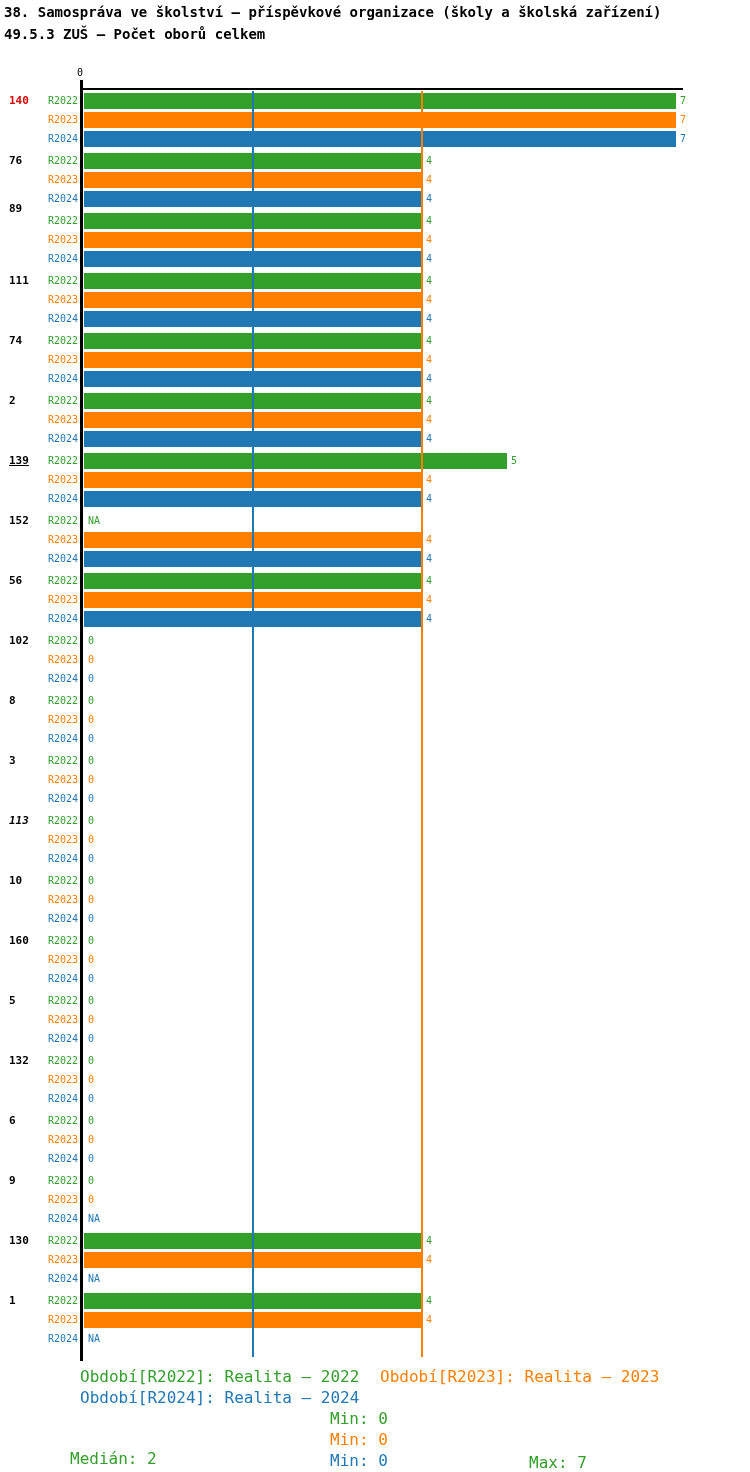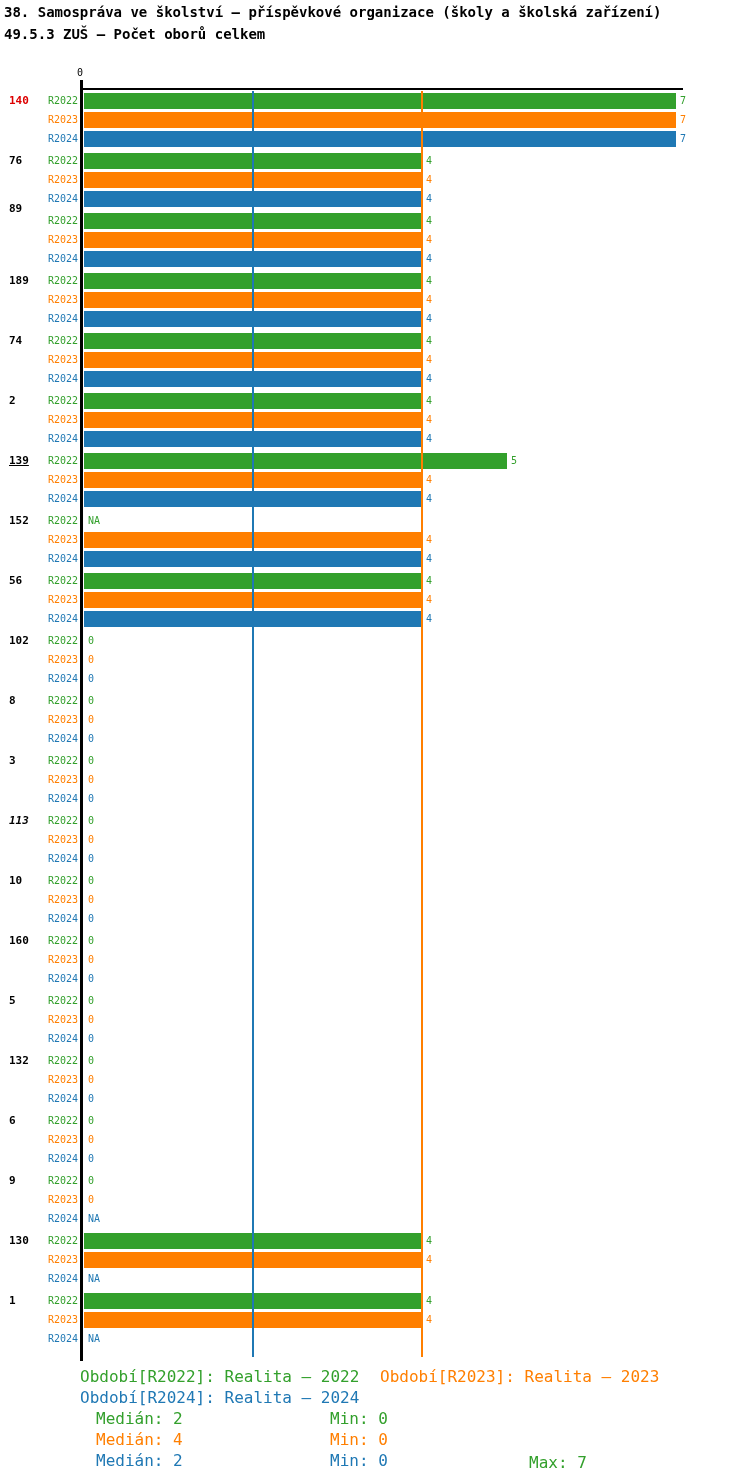--- a/index.html
+++ b/index.html
@@ -16,21 +16,21 @@
   .mline{position:absolute;top:91px;width:2px;height:1266px;z-index:4;}
   .bar{position:absolute;z-index:2;}
   .glabel{position:absolute;left:9px;width:40px;font-size:11px;font-weight:bold;line-height:16px;z-index:1;}
   .slabel{position:absolute;left:40px;width:38px;font-size:10px;line-height:16px;text-align:right;z-index:1;}
   .vlabel{position:absolute;font-size:10px;line-height:16px;z-index:5;}
   .lg{position:absolute;font-size:16px;line-height:14px;white-space:pre;}
   .le1{left:80px;top:1370px;}
   .le2{left:380px;top:1370px;}
   .le3{left:80px;top:1391px;}
   .sr0{top:1412px;} .sr1{top:1433px;} .sr2{top:1454px;}
-  .c1{left:96px;} .c2{left:330px;} .c3{left:529px;margin-top:44px;}
+  .c1{left:70px;margin-top:40px;} .c2{left:330px;} .c3{left:529px;margin-top:44px;}
 </style>
 </head>
 <body>
 
 <div class="page">
 
   <div class="title title1">38. Samospráva ve školství – příspěvkové organizace (školy a školská zařízení)</div>
   <div class="title title2">49.5.3 ZUŠ – Počet oborů celkem</div>
 
   <div class="plot">
@@ -61,21 +61,21 @@
       <div class="glabel" style="top: 201px; color: rgb(0, 0, 0);">89</div>
       <div class="slabel" style="top: 213px; color: rgb(51, 160, 44);">R2022</div>
       <div class="bar" style="left: 84px; top: 213px; width: 338px; height: 16px; background: rgb(51, 160, 44);"></div>
       <div class="vlabel" style="left: 426px; top: 213px; color: rgb(51, 160, 44);">4</div>
       <div class="slabel" style="top: 232px; color: rgb(255, 127, 0);">R2023</div>
       <div class="bar" style="left: 84px; top: 232px; width: 338px; height: 16px; background: rgb(255, 127, 0);"></div>
       <div class="vlabel" style="left: 426px; top: 232px; color: rgb(255, 127, 0);">4</div>
       <div class="slabel" style="top: 251px; color: rgb(31, 120, 180);">R2024</div>
       <div class="bar" style="left: 84px; top: 251px; width: 338px; height: 16px; background: rgb(31, 120, 180);"></div>
       <div class="vlabel" style="left: 426px; top: 251px; color: rgb(31, 120, 180);">4</div>
-      <div class="glabel" style="top: 273px; color: rgb(0, 0, 0);">189</div>
+      <div class="glabel" style="top: 273px; color: rgb(0, 0, 0);">111</div>
       <div class="slabel" style="top: 273px; color: rgb(51, 160, 44);">R2022</div>
       <div class="bar" style="left: 84px; top: 273px; width: 338px; height: 16px; background: rgb(51, 160, 44);"></div>
       <div class="vlabel" style="left: 426px; top: 273px; color: rgb(51, 160, 44);">4</div>
       <div class="slabel" style="top: 292px; color: rgb(255, 127, 0);">R2023</div>
       <div class="bar" style="left: 84px; top: 292px; width: 338px; height: 16px; background: rgb(255, 127, 0);"></div>
       <div class="vlabel" style="left: 426px; top: 292px; color: rgb(255, 127, 0);">4</div>
       <div class="slabel" style="top: 311px; color: rgb(31, 120, 180);">R2024</div>
       <div class="bar" style="left: 84px; top: 311px; width: 338px; height: 16px; background: rgb(31, 120, 180);"></div>
       <div class="vlabel" style="left: 426px; top: 311px; color: rgb(31, 120, 180);">4</div>
       <div class="glabel" style="top: 333px; color: rgb(0, 0, 0);">74</div>

